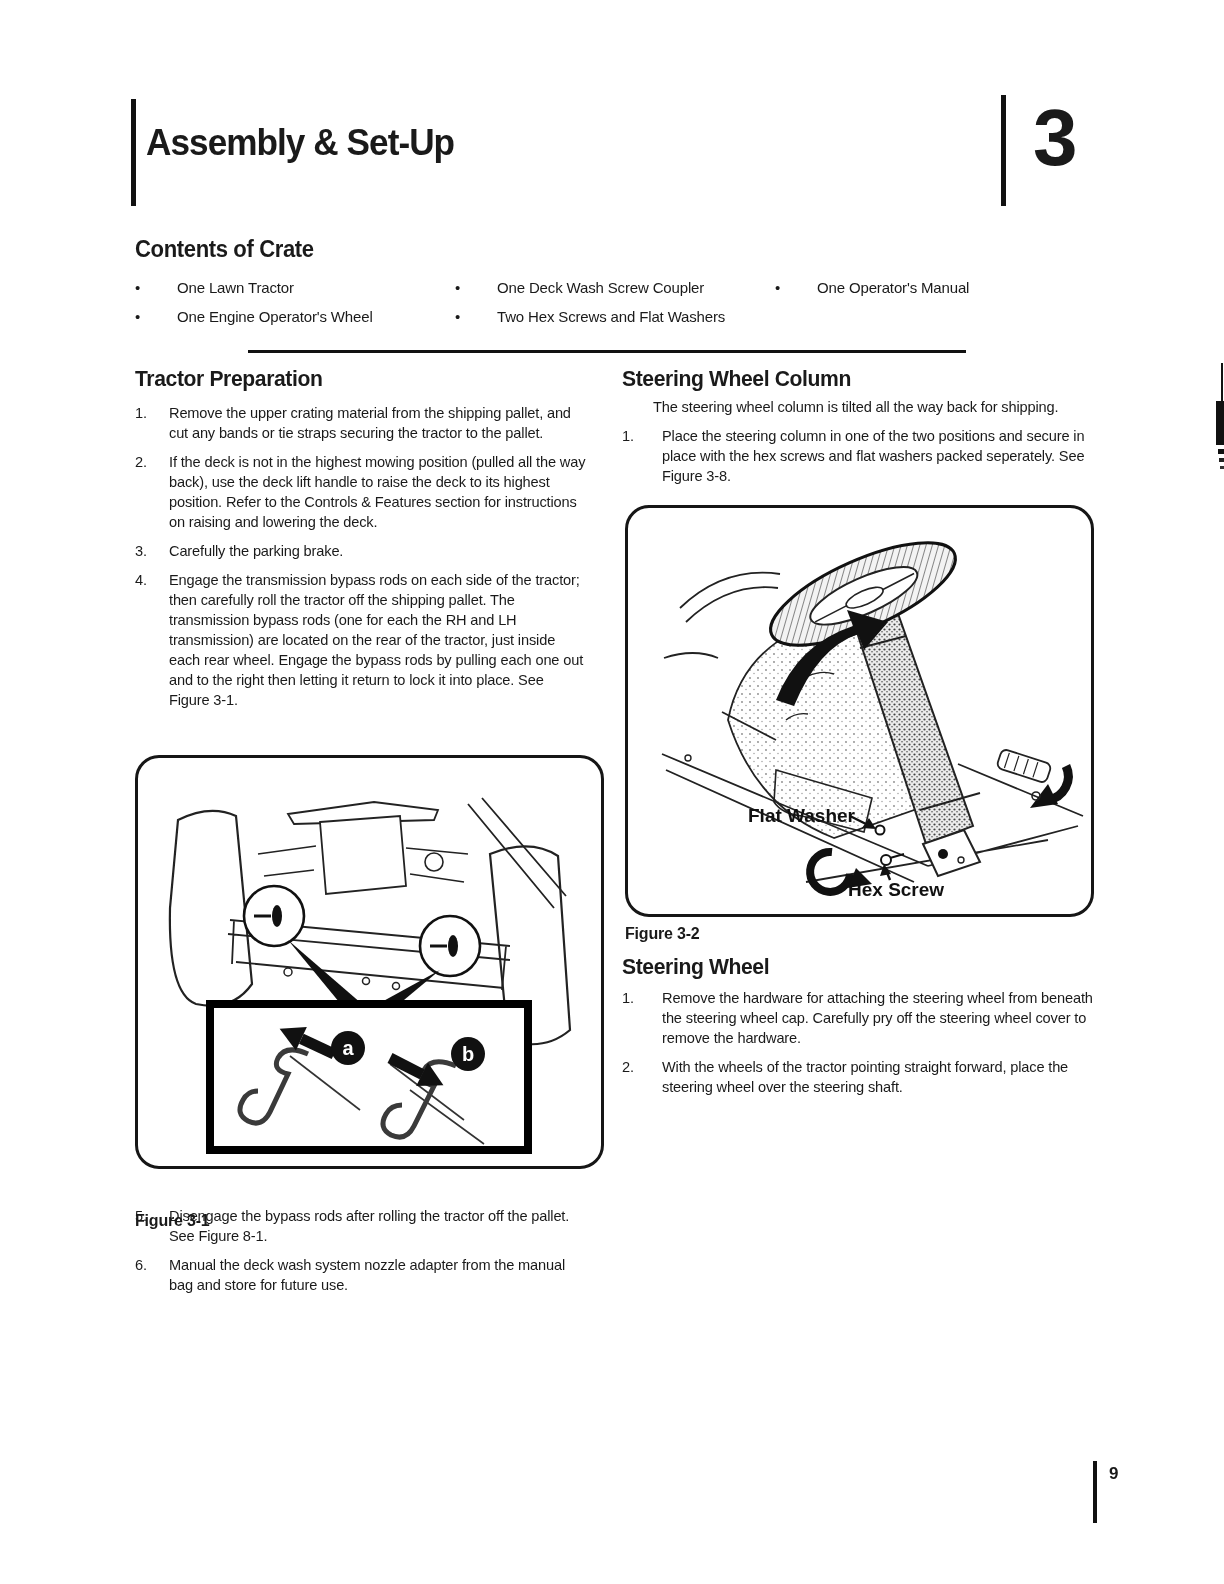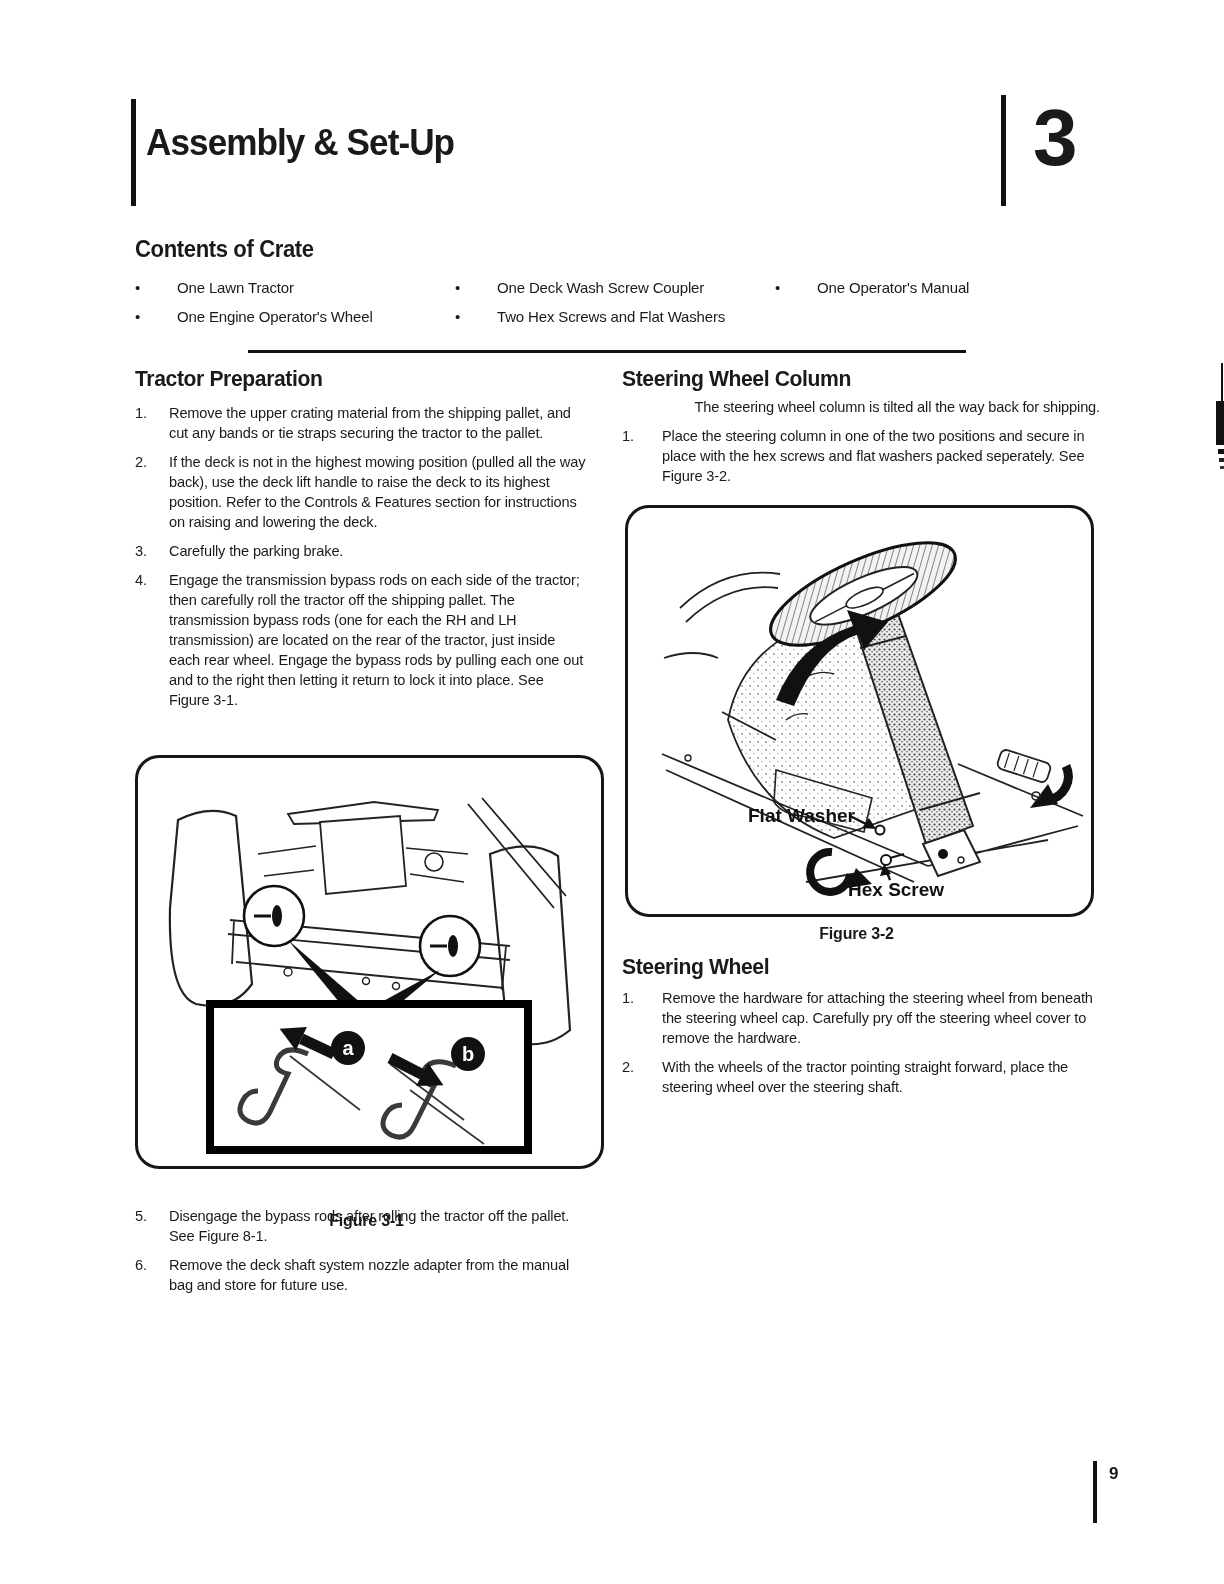--- a/index.html
+++ b/index.html
@@ -27,21 +27,21 @@
   
   .divider{left:248px;top:350px;width:718px;height:3px;background:#111;}
   
   .col-heading{font-size:22px;font-weight:bold;letter-spacing:-.4px;transform:scaleX(.96);transform-origin:left;}
   .body-text{font-size:14.6px;line-height:20px;letter-spacing:-.15px;}
   .steps{display:flex;flex-direction:column;gap:9px;}
   .step{display:flex;}
   .step .num{flex:0 0 34px;}
   .rcol .step .num{flex:0 0 40px;}
   .figure-box{border:3px solid #161616;border-radius:24px;background:#fff;overflow:hidden;}
-  .fig-caption{font-size:16px;font-weight:bold;text-align:center;letter-spacing:-.2px;}
+  .fig-caption{font-size:16px;font-weight:bold;letter-spacing:-.2px;}
   
   .pageno-bar{left:1093px;top:1461px;width:4px;height:62px;background:#111;}
   .pageno{left:1109px;top:1464px;font-size:17px;font-weight:bold;}
   
   .edge-line{left:1221px;top:363px;width:2px;height:38px;background:#111;}
   .edge-mark{left:1216px;top:401px;width:8px;height:44px;background:#111;}
   .edge-dash1{left:1218px;top:449px;width:6px;height:5px;background:#111;}
   .edge-dash2{left:1219px;top:458px;width:5px;height:4px;background:#222;}
   .edge-dash3{left:1220px;top:466px;width:4px;height:3px;background:#333;}
   svg text{font-family:"Liberation Sans", sans-serif;}
@@ -162,31 +162,31 @@
 </div>
 <div class="abs fig-caption" style="left:135px;top:1212px;width:463px;">Figure 3-1</div>
 
 <div class="abs steps body-text" style="left:135px;top:1206px;width:452px;">
   <div class="step">
     <span class="num">5.</span>
     <span>Disengage the bypass rods after rolling the tractor off the pallet. See Figure 8-1.</span>
   </div>
   <div class="step">
     <span class="num">6.</span>
-    <span>Remove the deck shaft system nozzle adapter from the manual bag and store for future use.</span>
+    <span>Manual the deck wash system nozzle adapter from the manual bag and store for future use.</span>
   </div>
 </div>
 
 <div class="abs col-heading" style="left:622px;top:366px;">Steering Wheel Column</div>
-<div class="abs body-text" style="left:622px;top:397px;width:478px;text-align:right;">The steering wheel column is tilted all the way back for shipping.</div>
+<div class="abs body-text" style="left:653px;top:397px;width:478px;">The steering wheel column is tilted all the way back for shipping.</div>
 
 <div class="abs steps body-text rcol" style="left:622px;top:426px;width:466px;">
   <div class="step">
     <span class="num">1.</span>
-    <span>Place the steering column in one of the two positions and secure in place with the hex screws and flat washers packed seperately. See Figure 3-2.</span>
+    <span>Place the steering column in one of the two positions and secure in place with the hex screws and flat washers packed seperately. See Figure 3-8.</span>
   </div>
 </div>
 
 <div class="abs figure-box" style="left:625px;top:505px;width:463px;height:406px;">
   <svg width="463" height="406" viewBox="0 0 463 406">
     <defs>
       <pattern id="dotsDark" width="5" height="5" patternUnits="userSpaceOnUse">
         <rect width="5" height="5" fill="#ececec"></rect>
         <circle cx="1.5" cy="1.5" r="1.1" fill="#444"></circle>
         <circle cx="4" cy="3.8" r="0.8" fill="#555"></circle>

